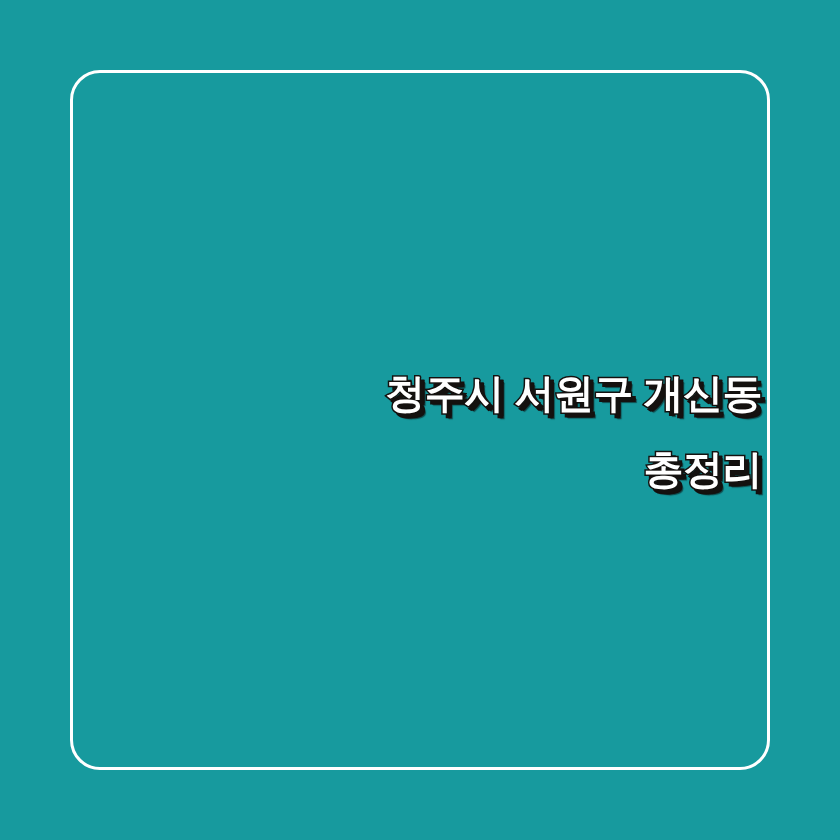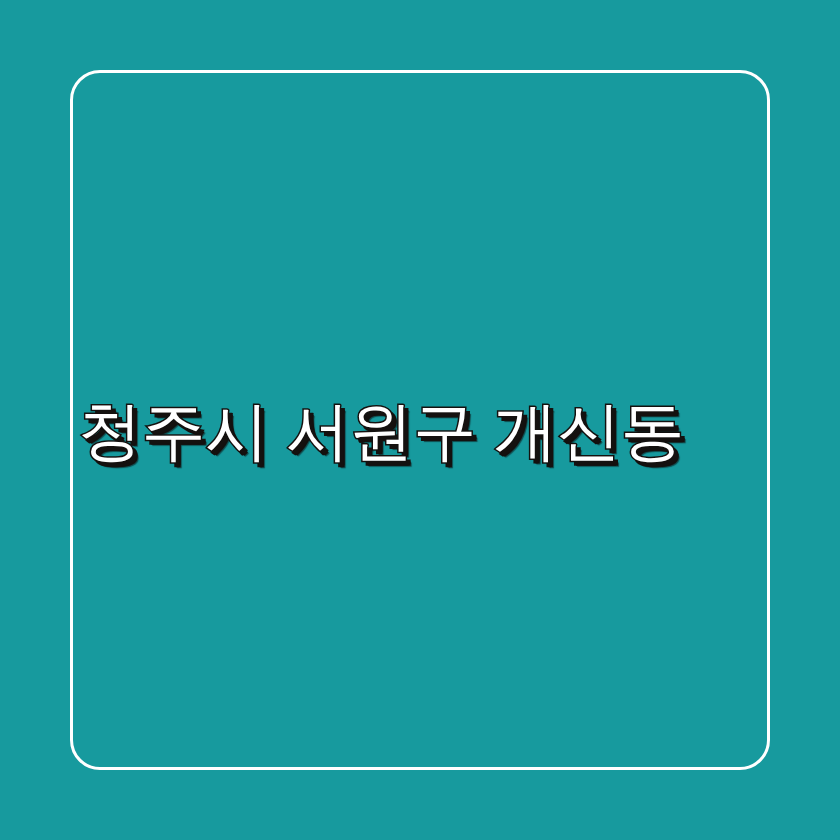--- a/index.html
+++ b/index.html
@@ -47,25 +47,25 @@
     justify-content: center;
     box-sizing: border-box;
     padding: 0 78px;
     
     transform: translateY(11px);
   }
 
   .title-line {
     display: block;
     width: 100%;
-    text-align: left;
+    text-align: right;
     color: #ffffff;
-    font-size: 64px;
+    font-size: 40px;
     line-height: 76px;
-    font-weight: 400;
+    font-weight: 700;
     letter-spacing: -0.5px;
     white-space: nowrap;
     
     -webkit-text-stroke: 3px #14110f;
     paint-order: stroke fill;
     text-shadow:
       4px 4px 0 #14110f,
       5px 5px 0 #14110f,
       3px 5px 0 #14110f,
       5px 3px 0 #14110f,
@@ -74,15 +74,16 @@
 </style>
 </head>
 <body>
 
 <div id="thumbnail-card">
 
   <div id="decorative-frame"></div>
 
   <div id="title-block">
     <span class="title-line">청주시 서원구 개신동</span>
+    <span class="title-line">총정리</span>
   </div>
 
 </div>
 
 </body></html>

